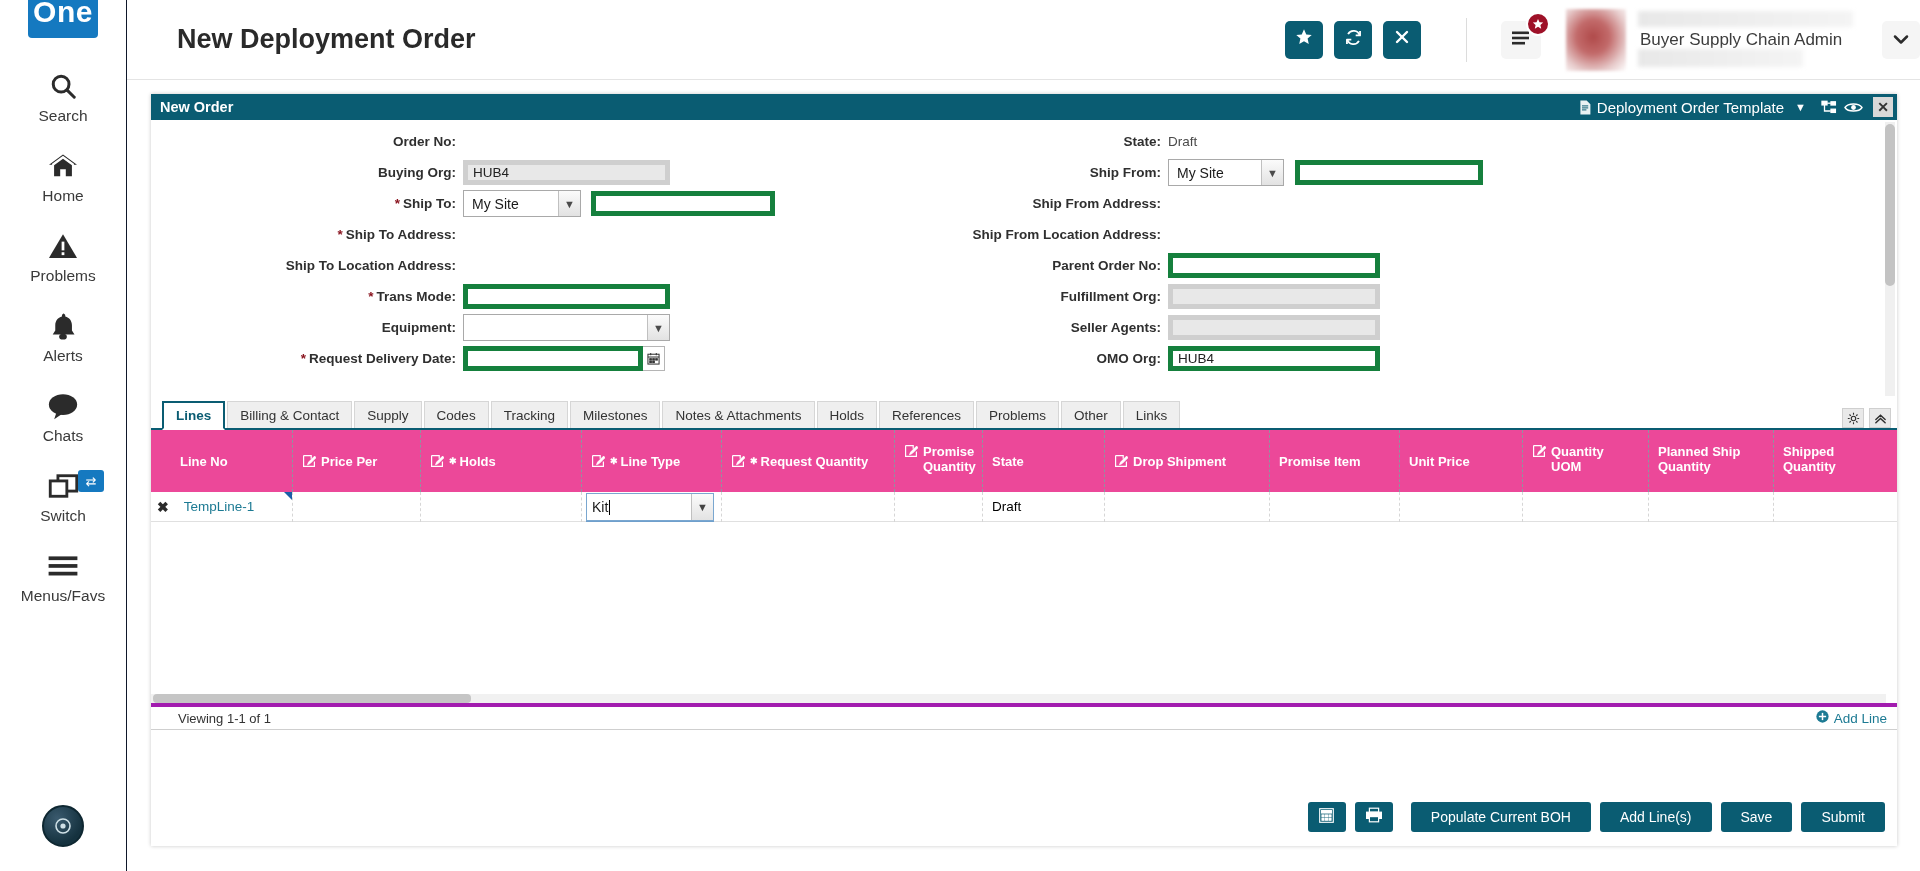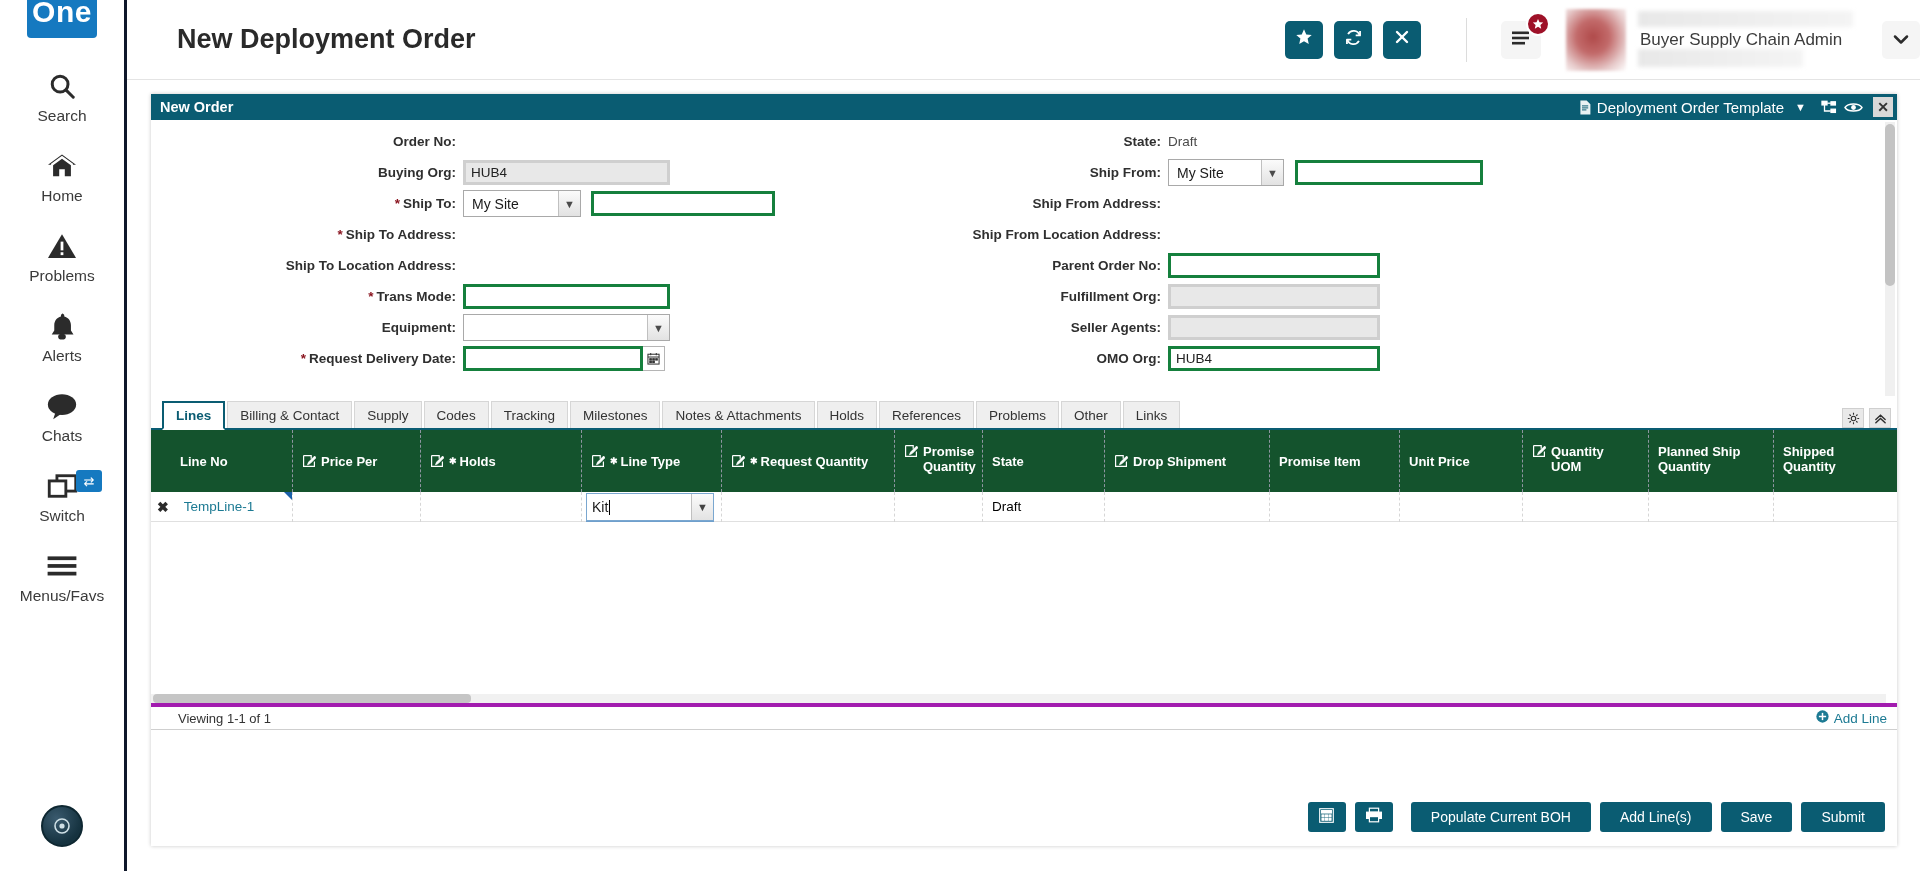--- a/index.html
+++ b/index.html
@@ -8,21 +8,21 @@
     font-family: "Liberation Sans", sans-serif;
     background: #ffffff;
     overflow: hidden;
   }
   #app { position: relative; width: 1920px; height: 871px; }
 
   
   #rail {
     position: absolute; left: 0; top: 0; width: 127px; height: 871px;
     background: #ffffff;
-    border-right: 3px solid #0f172a;
+    border-right: 1px solid #0f172a;
     display: flex; flex-direction: column; align-items: center;
   }
   #logo-box {
     width: 70px; height: 52px; background: #1579c0; border-radius: 4px;
     margin-top: -14px; display: flex; align-items: center; justify-content: center;
     color: #fff; font-size: 30px; font-weight: 700; letter-spacing: .5px;
     overflow: hidden;
   }
   .rail-item {
     width: 100%; display: flex; flex-direction: column; align-items: center;
@@ -124,21 +124,21 @@
     background: #c3c3c3; border-radius: 5px;
   }
   .frow { display: flex; align-items: center; height: 31px; }
   .flabel {
     font-size: 13.5px; font-weight: 700; color: #2f2f2f; text-align: right;
     white-space: nowrap;
   }
   .req { color: #8a1520; font-weight: 700; margin-right: 3px; }
   .fval { font-size: 13.5px; color: #4a4a4a; margin-left: 7px; }
   .inp {
-    height: 25px; border: 3px solid #15803d; background: #fff; margin-left: 7px;
+    height: 25px; border: 5px solid #15803d; background: #fff; margin-left: 7px;
     font-size: 13.5px; color: #222; padding: 0 5px; display:flex; align-items:center;
   }
   .inp.ro { background: #e8e8e8; border-color: #cfcfcf; }
   .sel {
     height: 27px; border: 1px solid #a9a9a9; background: #fff; margin-left: 7px;
     display: flex; align-items: center; font-size: 14px; color: #1a1a1a;
   }
   .sel .txt { padding: 0 8px; flex: 1; }
   .sel .arrow {
     width: 22px; height: 100%; background: linear-gradient(#fbfbfb,#e2e2e2);
@@ -169,21 +169,21 @@
   #tabs-right { margin-left: auto; display: flex; align-items: center; padding-right: 6px; }
   .tab-icon-btn {
     width: 22px; height: 20px; display: flex; align-items: center; justify-content: center;
     background: #e9e9e9; border: 1px solid #cfcfcf; margin-left: 5px; cursor: pointer;
     font-size: 12px; color: #2f2f2f;
   }
 
   
   #grid-wrap { position: relative; height: 300px; border-bottom: 1px solid #cfcfcf; }
   #grid-head {
-    height: 62px; background: #14532d; display: flex; color: #fff;
+    height: 62px; background: #ec4899; display: flex; color: #fff;
   }
   .gh {
     border-right: 1px dashed #8d95a0; display: flex; align-items: center;
     padding: 0 9px; font-size: 13px; font-weight: 700; position: relative;
   }
   .gh .pencil { margin-right: 5px; display: inline-flex; }
   .gh .hstar { color: #ffffff; font-size: 9px; margin-right: 3px; }
   .gh-text { line-height: 15px; }
   #grid-body { background: #fff; height: 172px; }
   .grow { display: flex; height: 30px; border-bottom: 1px solid #e0e0e0; align-items: center; }

